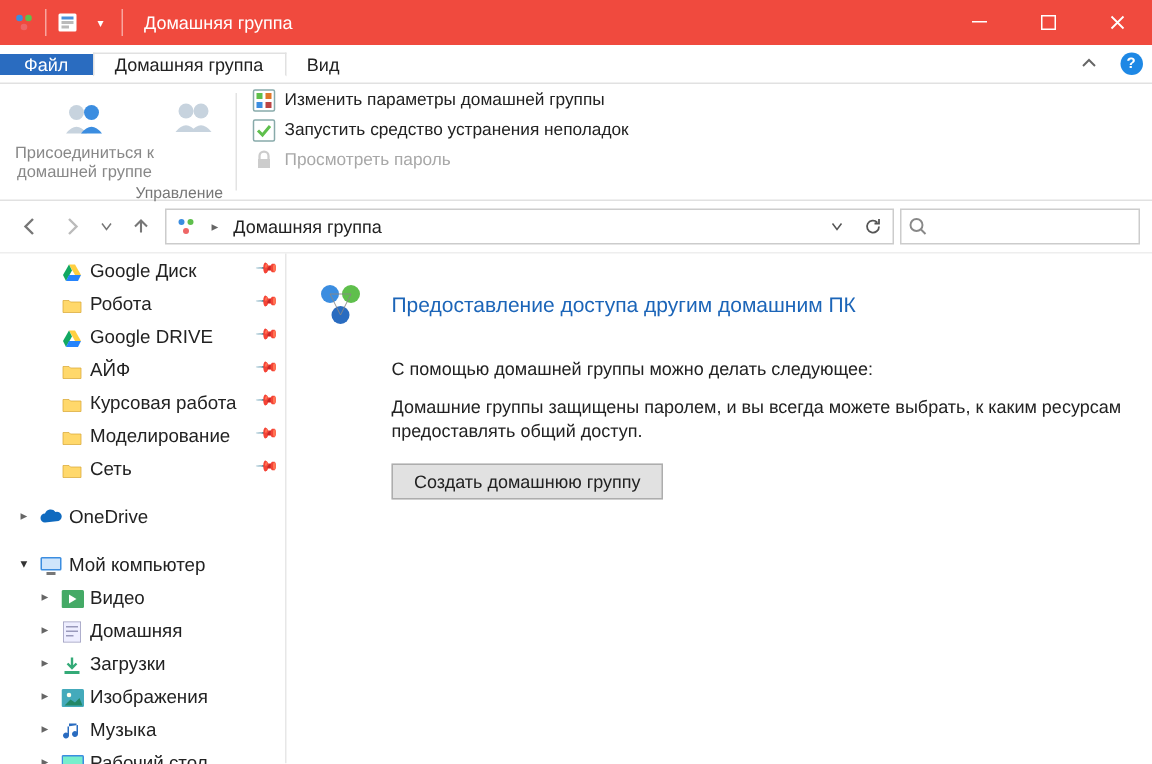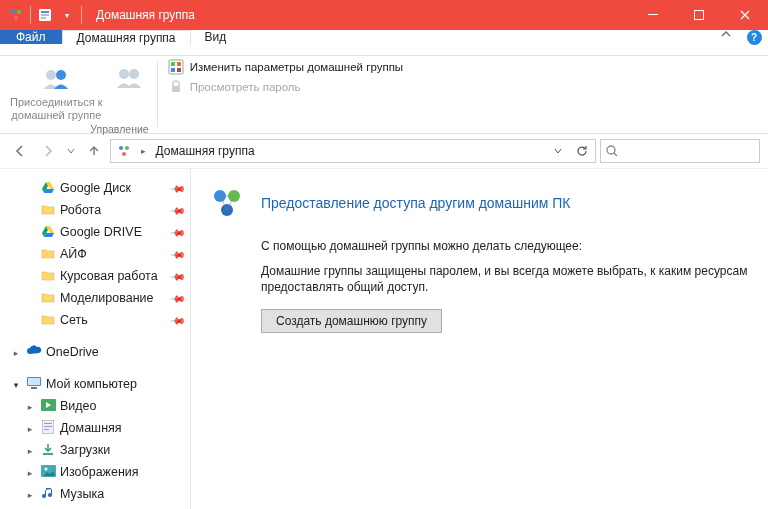--- a/index.html
+++ b/index.html
@@ -8,21 +8,21 @@
 
 .titlebar { background: #f04a3e; height: 30px; display: flex; align-items: center; color: #fff; }
 .titlebar .qat { display: flex; align-items: center; gap: 6px; padding: 0 8px; }
 .titlebar .qat .ico { width: 16px; height: 16px; display: flex; align-items: center; justify-content: center; }
 .titlebar .title { padding-left: 6px; font-size: 12px; flex: 1; }
 .titlebar .winbtns { display: flex; }
 .titlebar .winbtn { width: 46px; height: 30px; display: flex; align-items: center; justify-content: center; color: #fff; }
 .sep-line-white { width: 1px; height: 18px; background: rgba(255,255,255,.5); }
 
 
-.ribbon-tabs { height: 26px; background: #fff; display: flex; align-items: flex-start; border-bottom: 1px solid #e1e1e1; }
+.ribbon-tabs { height: 26px; background: #fff; display: flex; align-items: center; border-bottom: 1px solid #e1e1e1; }
 .ribbon-tabs .file-tab { background: #2a6cc0; color: #fff; padding: 0 16px; display: flex; align-items: center; font-size: 12px; }
 .ribbon-tabs .tab { padding: 0 14px; display: flex; align-items: center; font-size: 12px; position: relative; }
 .ribbon-tabs .tab.active { border: 1px solid #e1e1e1; border-bottom: 1px solid #fff; background: #fff; margin-bottom: -1px; }
 .ribbon-tabs .spacer { flex: 1; }
 .ribbon-tabs .collapse { width: 28px; display: flex; align-items: center; justify-content: center; color: #666; }
 .ribbon-tabs .help { width: 28px; display: flex; align-items: center; justify-content: center; }
 .help-circle { width: 15px; height: 15px; border-radius: 50%; background: #1e88e5; color: #fff; font-size: 10px; font-weight: bold; display: flex; align-items: center; justify-content: center; }
 
 
 .ribbon { background: #fff; height: 78px; border-bottom: 1px solid #e1e1e1; display: flex; }
@@ -45,21 +45,21 @@
 .addressbar .addr-icon { width: 18px; height: 18px; display: flex; align-items: center; justify-content: center; margin: 0 2px; }
 .addressbar .crumb { padding: 0 4px; display: flex; align-items: center; gap: 2px; font-size: 12px; }
 .addressbar .spacer { flex: 1; }
 .addressbar .addr-btn { width: 22px; height: 22px; display: flex; align-items: center; justify-content: center; color: #555; }
 .searchbox { width: 160px; height: 24px; border: 1px solid #ccc; display: flex; align-items: center; padding: 0 4px; color: #888; font-size: 12px; }
 .searchbox .sspacer { flex: 1; overflow: hidden; white-space: nowrap; text-overflow: ellipsis; }
 
 
 .body { display: flex; height: calc(509px - 30px - 26px - 78px - 34px); border-top: 1px solid #eee; }
 .tree { width: 190px; overflow-y: auto; padding: 4px 0; font-size: 12.5px; }
-.tree .node { display: flex; align-items: flex-end; height: 22px; padding: 0 6px 0 0; gap: 4px; }
+.tree .node { display: flex; align-items: flex-start; height: 22px; padding: 0 6px 0 0; gap: 4px; }
 .tree .expander { width: 12px; height: 12px; display: flex; align-items: center; justify-content: center; color: #666; font-size: 9px; }
 .tree .ticon { width: 16px; height: 16px; display: flex; align-items: center; justify-content: center; }
 .tree .tlbl { flex: 1; white-space: nowrap; overflow: hidden; text-overflow: ellipsis; }
 .tree .pin { color: #777; font-size: 10px; transform: rotate(45deg); }
 .tree .indent1 { padding-left: 24px; }
 .tree .indent0 { padding-left: 10px; }
 .tree .gap { height: 10px; }
 .vsep { width: 1px; background: #e7e7e7; }
 
 .content { flex: 1; padding: 14px 20px 14px 16px; overflow: auto; }
@@ -171,20 +171,29 @@
           <svg width="16" height="16">
             <rect x="1" y="1" width="14" height="14" rx="1" fill="#fff" stroke="#8aa"></rect>
             <rect x="3" y="3" width="4" height="4" fill="#5fbf4c"></rect>
             <rect x="9" y="3" width="4" height="4" fill="#e07728"></rect>
             <rect x="3" y="9" width="4" height="4" fill="#3b8de0"></rect>
             <rect x="9" y="9" width="4" height="4" fill="#b44"></rect>
           </svg>
         </span>
       <span>Изменить параметры домашней группы</span>
     </div>
+    <div class="smallbtn">
+      <span class="sicon">
+          <svg width="16" height="16">
+            <rect x="1" y="1" width="14" height="14" rx="1" fill="#fff" stroke="#8aa"></rect>
+            <path d="M4 8 l3 3 l5 -6" fill="none" stroke="#5fbf4c" stroke-width="2"></path>
+          </svg>
+        </span>
+      <span>Запустить средство устранения неполадок</span>
+    </div>
     <div class="smallbtn disabled">
       <span class="sicon">
           <svg width="16" height="16">
             <rect x="4" y="7" width="8" height="6" fill="#ccc"></rect>
             <path d="M5 7 v-2 a3 3 0 0 1 6 0 v2" fill="none" stroke="#ccc" stroke-width="1.5"></path>
           </svg>
         </span>
       <span>Просмотреть пароль</span>
     </div>
   </div>

